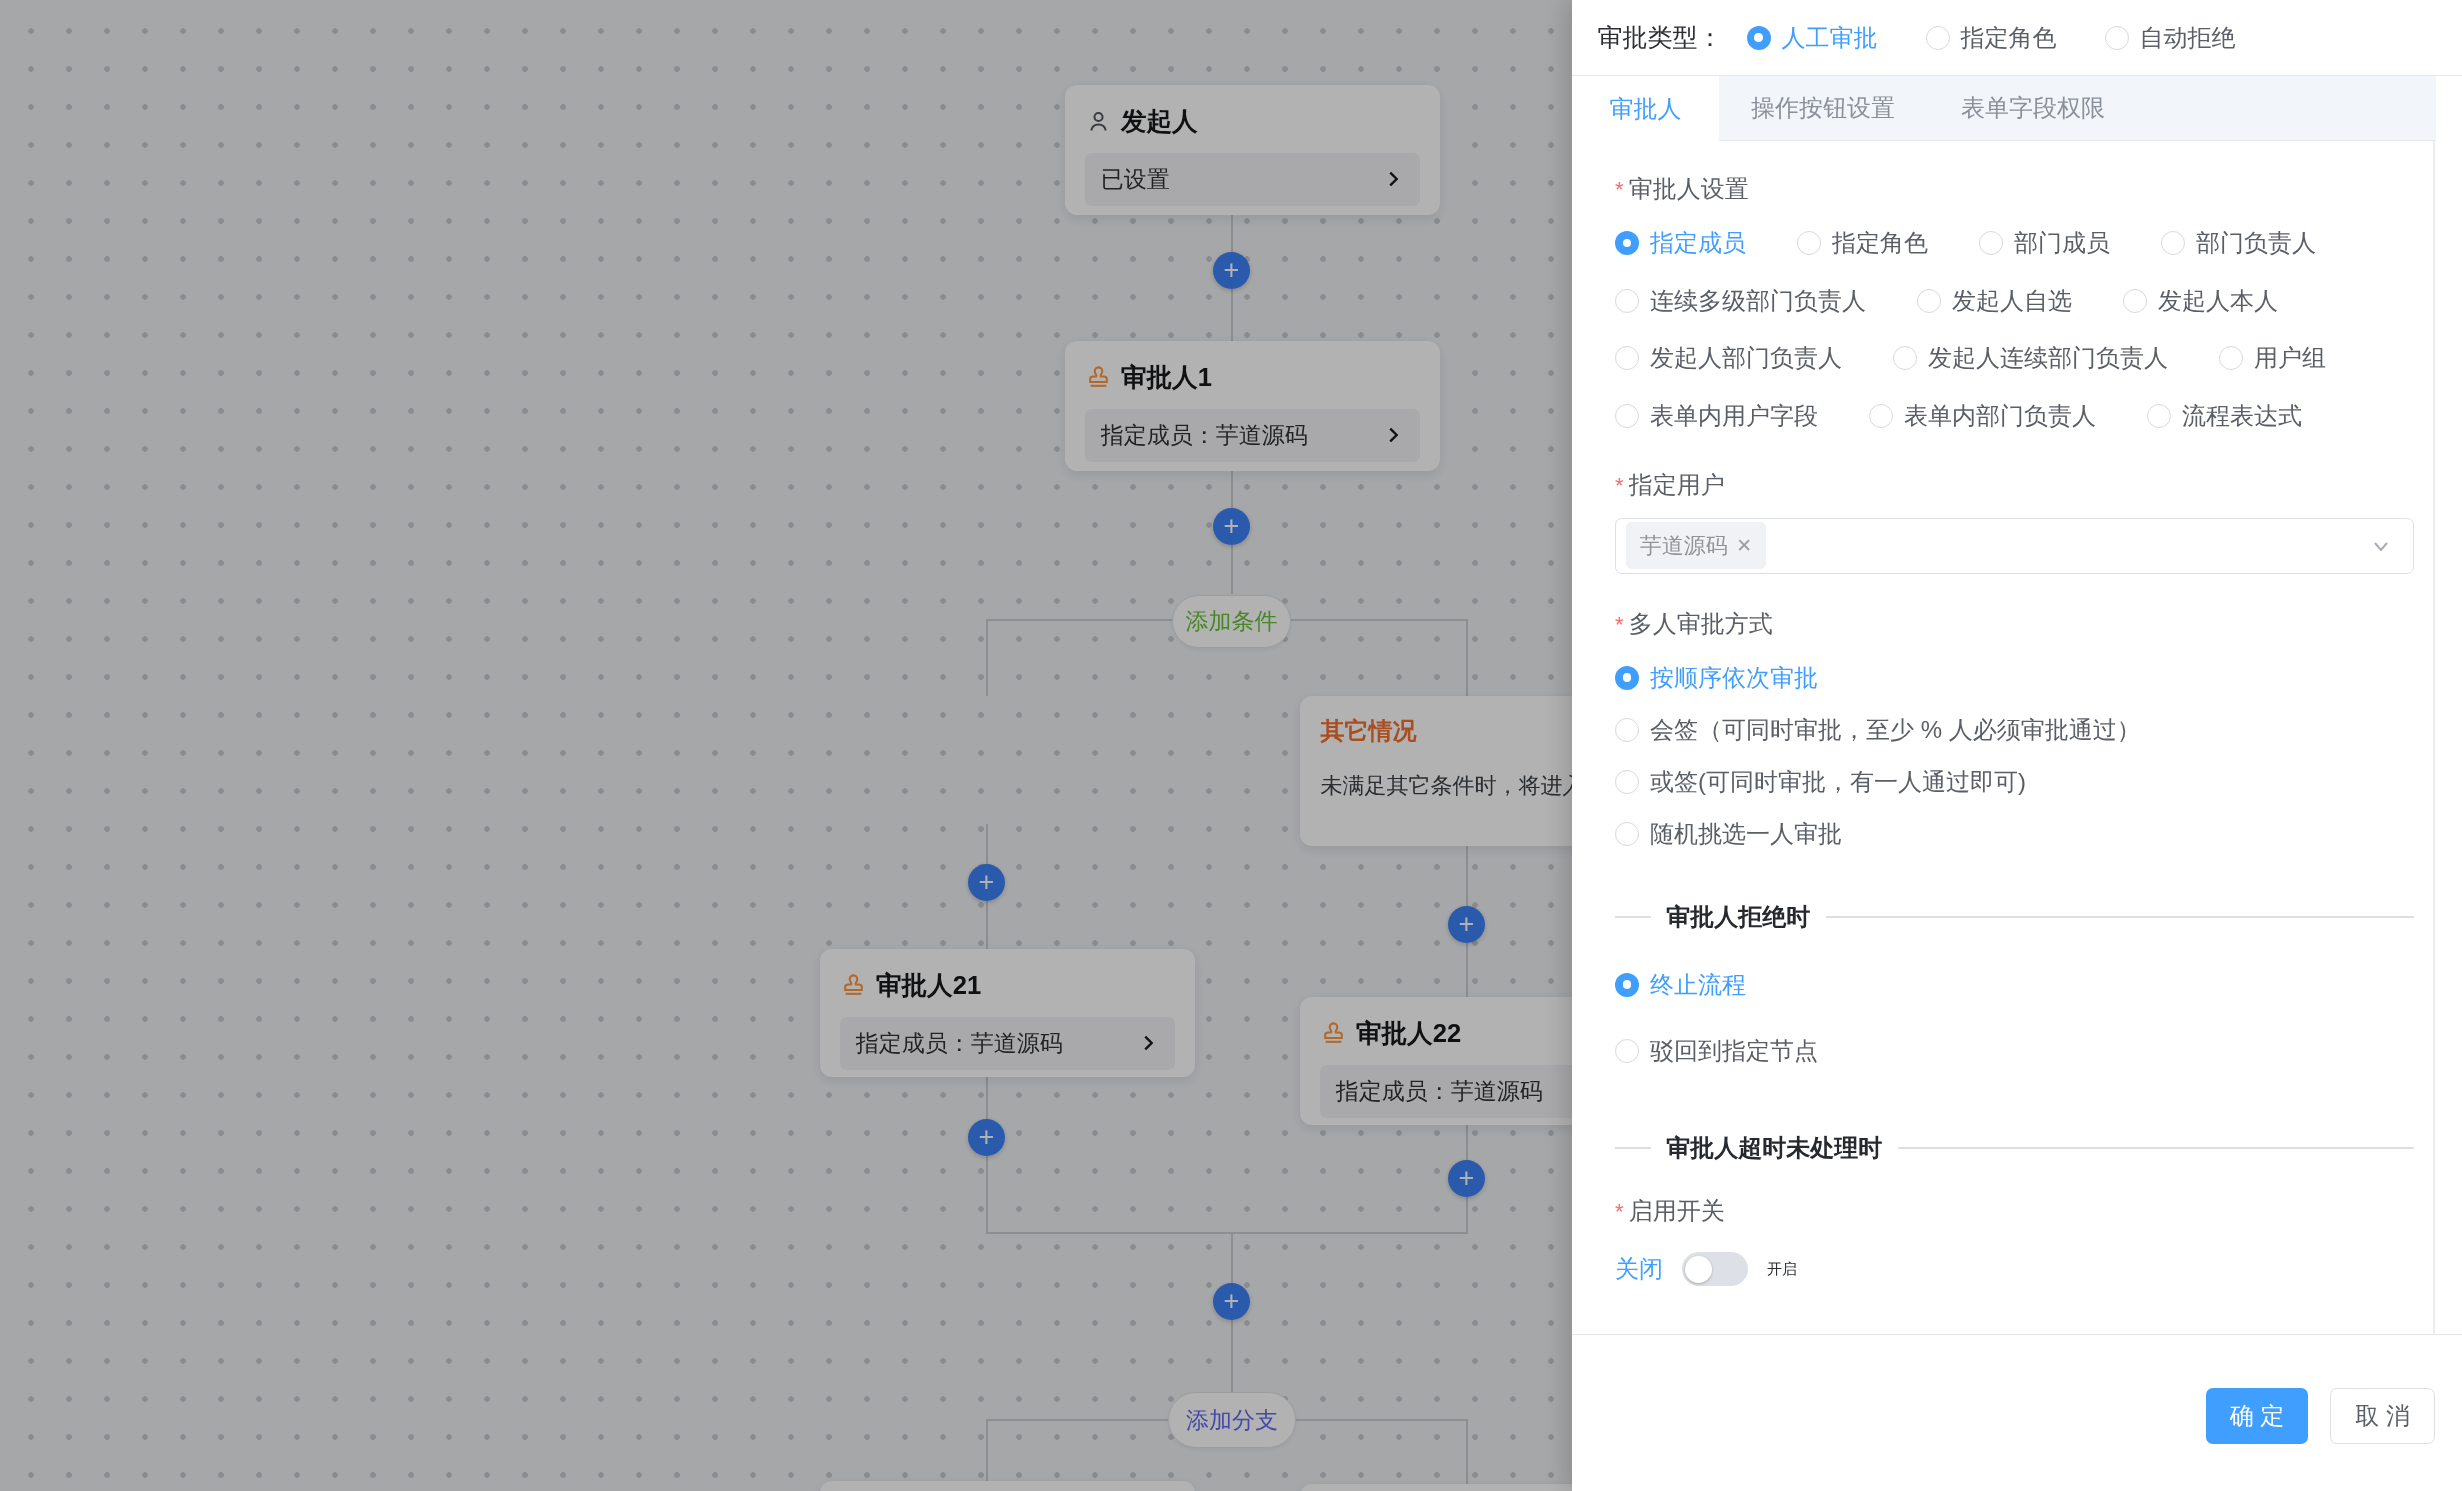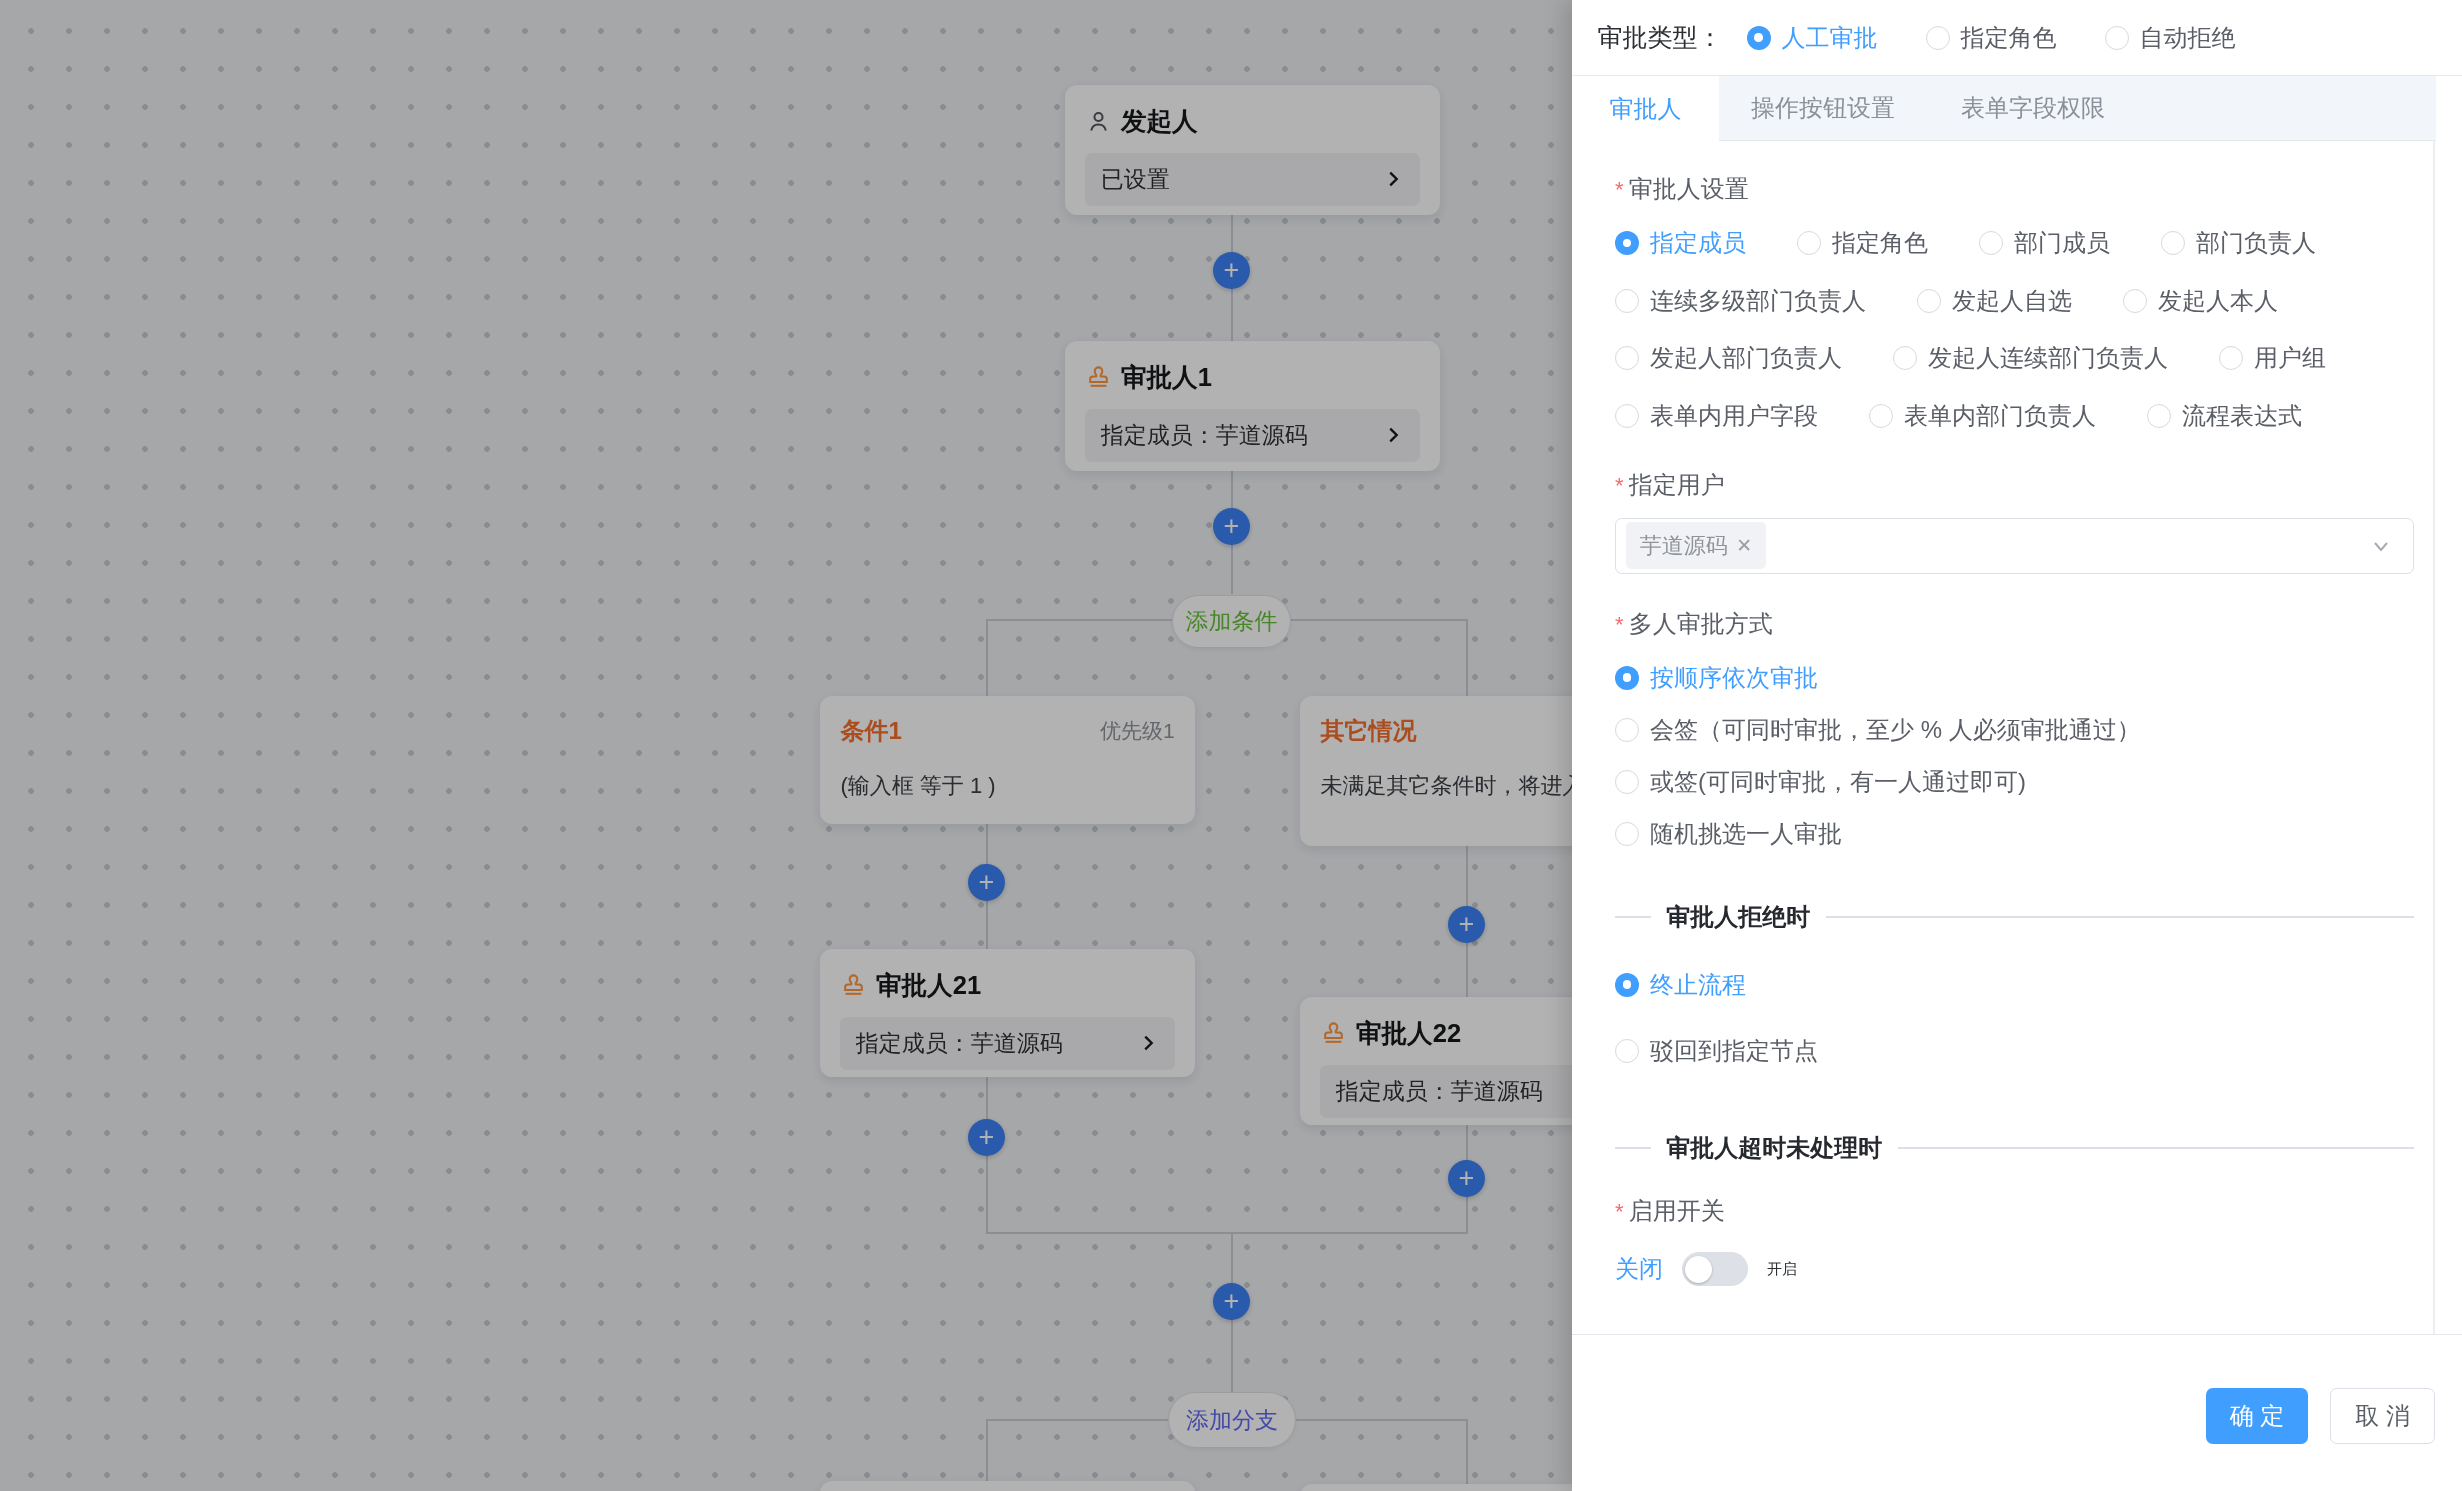--- a/index.html
+++ b/index.html
@@ -171,27 +171,20 @@
   </div>
 
   <div class="plus" style="left:1213px;top:508px;">
       <span>+</span>
     </div>
 
   <div class="pill cond" style="left:1172px;top:595px;width:119px;height:53px;">
     <span>添加条件</span>
   </div>
 
-  <div class="node" style="left:820px;top:696px;height:128px;">
-    <div class="cond-head">
-      <span class="cond-name">条件1</span>
-      <span class="prio">优先级1</span>
-    </div>
-    <div class="cond-body">(输入框 等于 1 )</div>
-  </div>
 
   <div class="node" style="left:1300px;top:696px;height:150px;">
     <div class="cond-head">
       <span class="cond-name">其它情况</span>
       <span class="prio">优先级2</span>
     </div>
     <div class="cond-body">未满足其它条件时，将进入此分支</div>
   </div>
 
   <div class="plus" style="left:968px;top:864px;">

